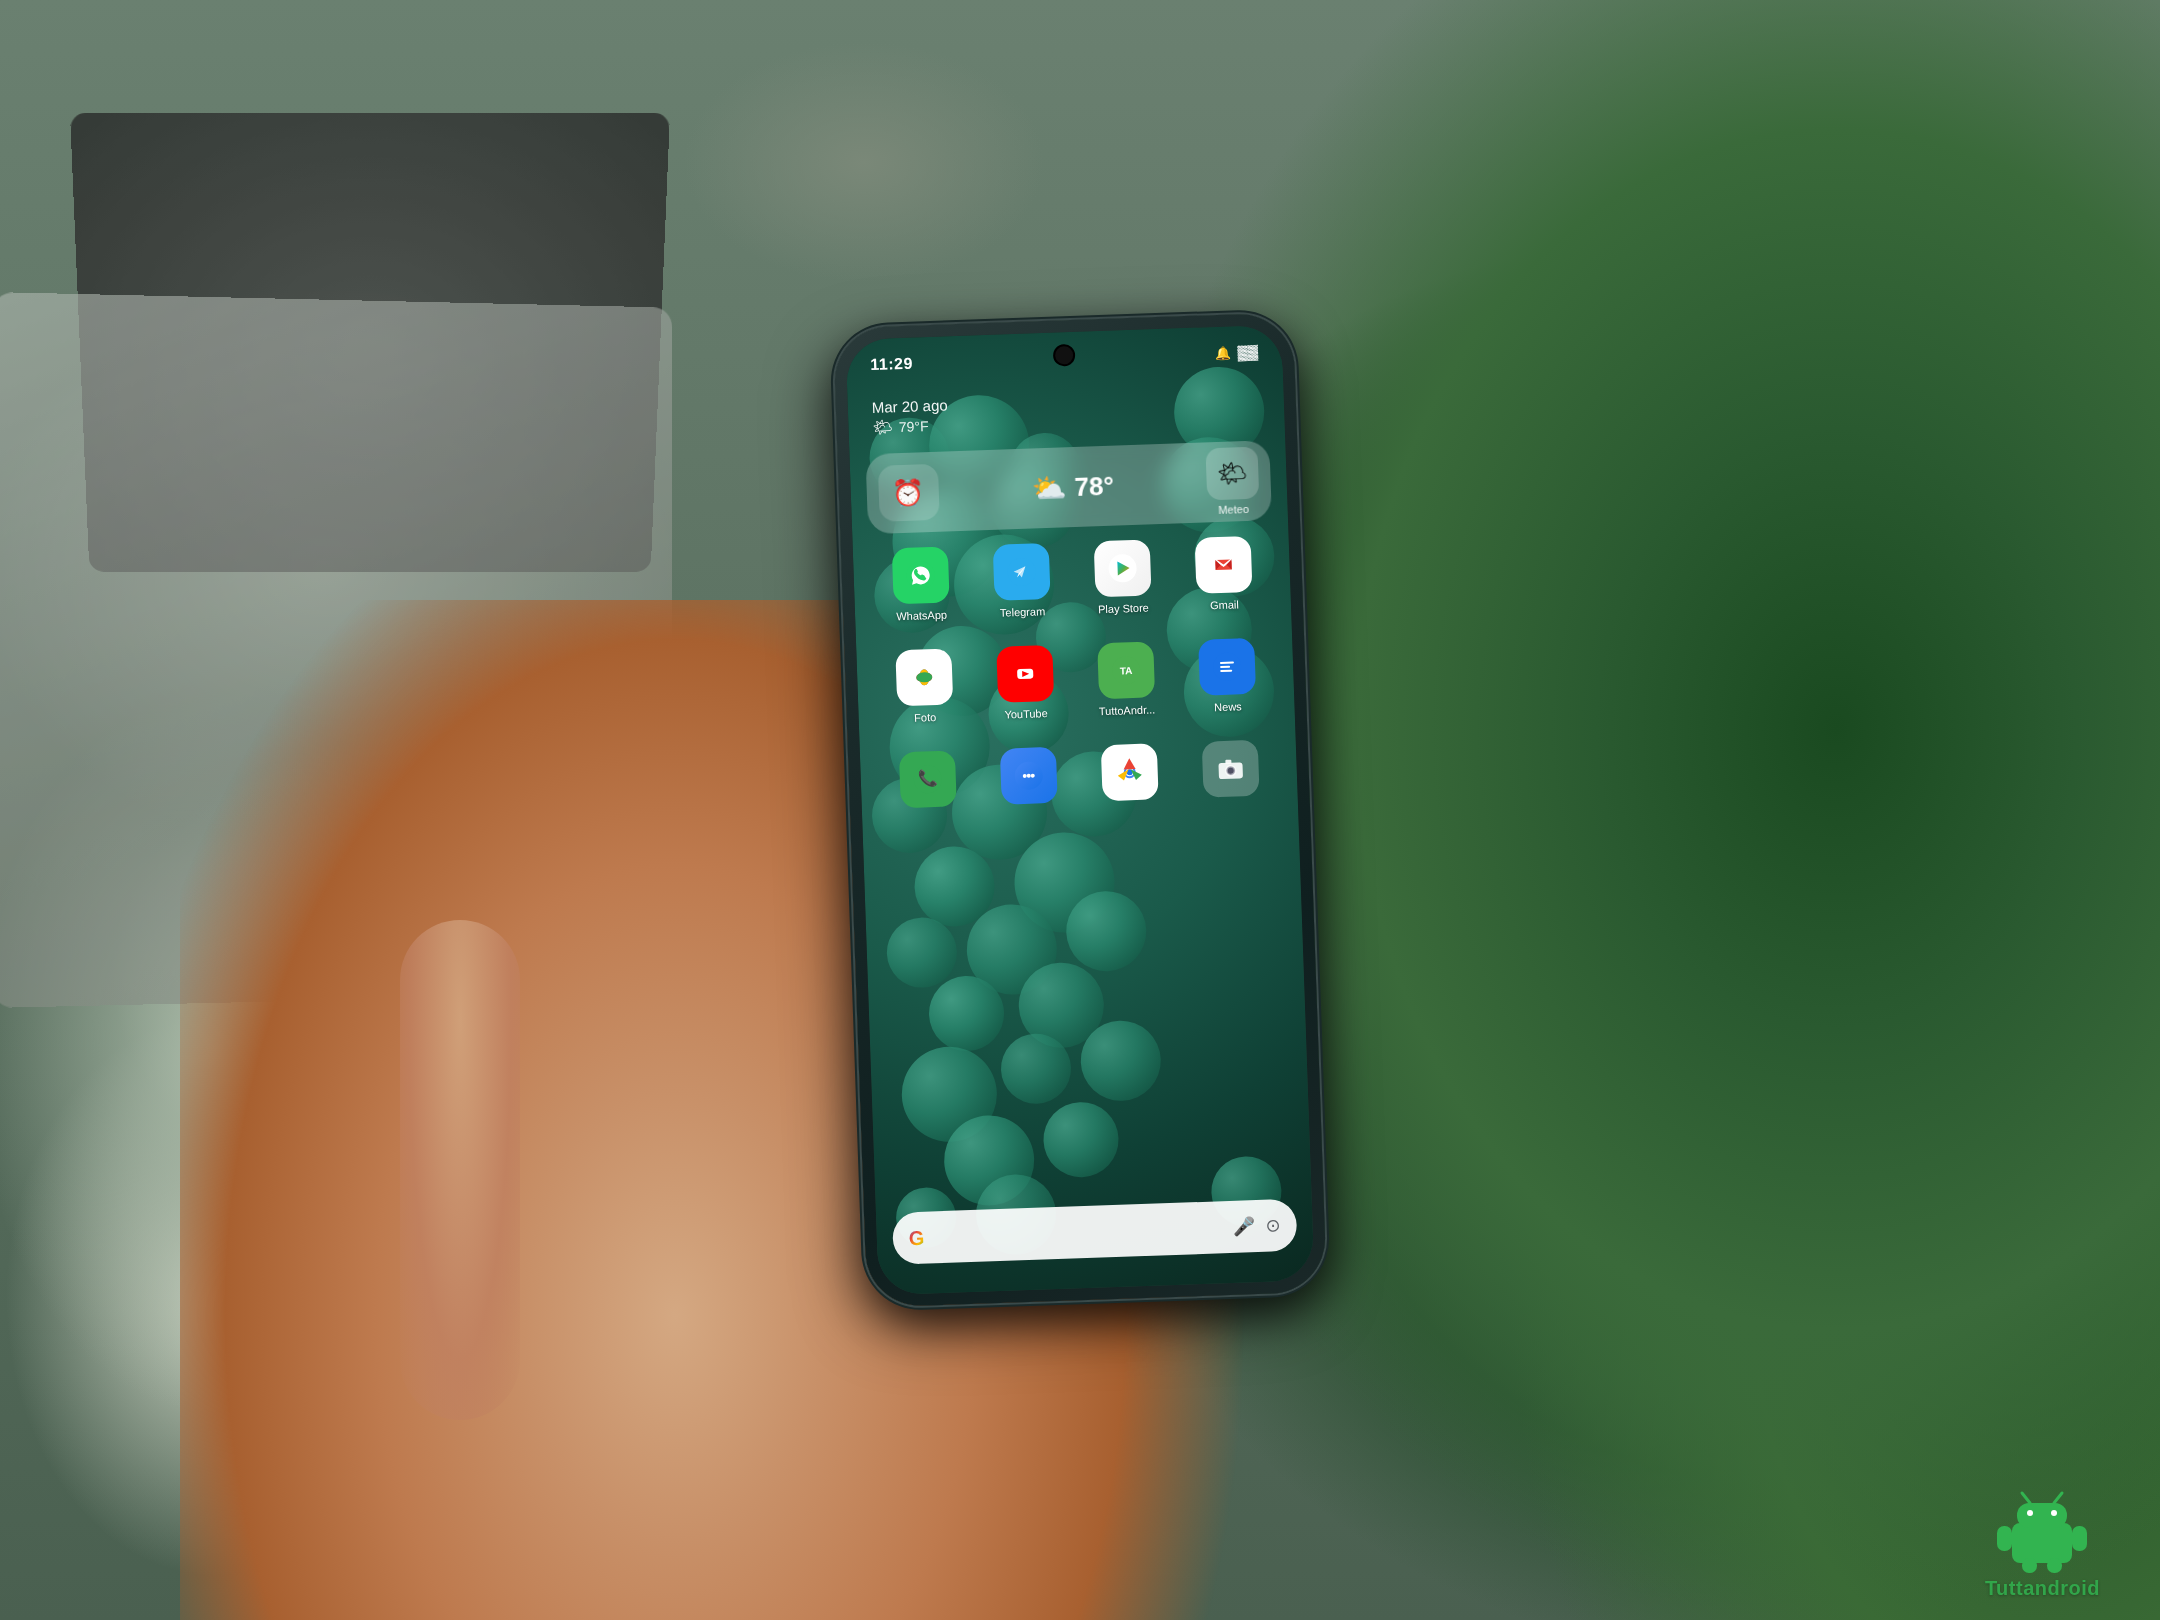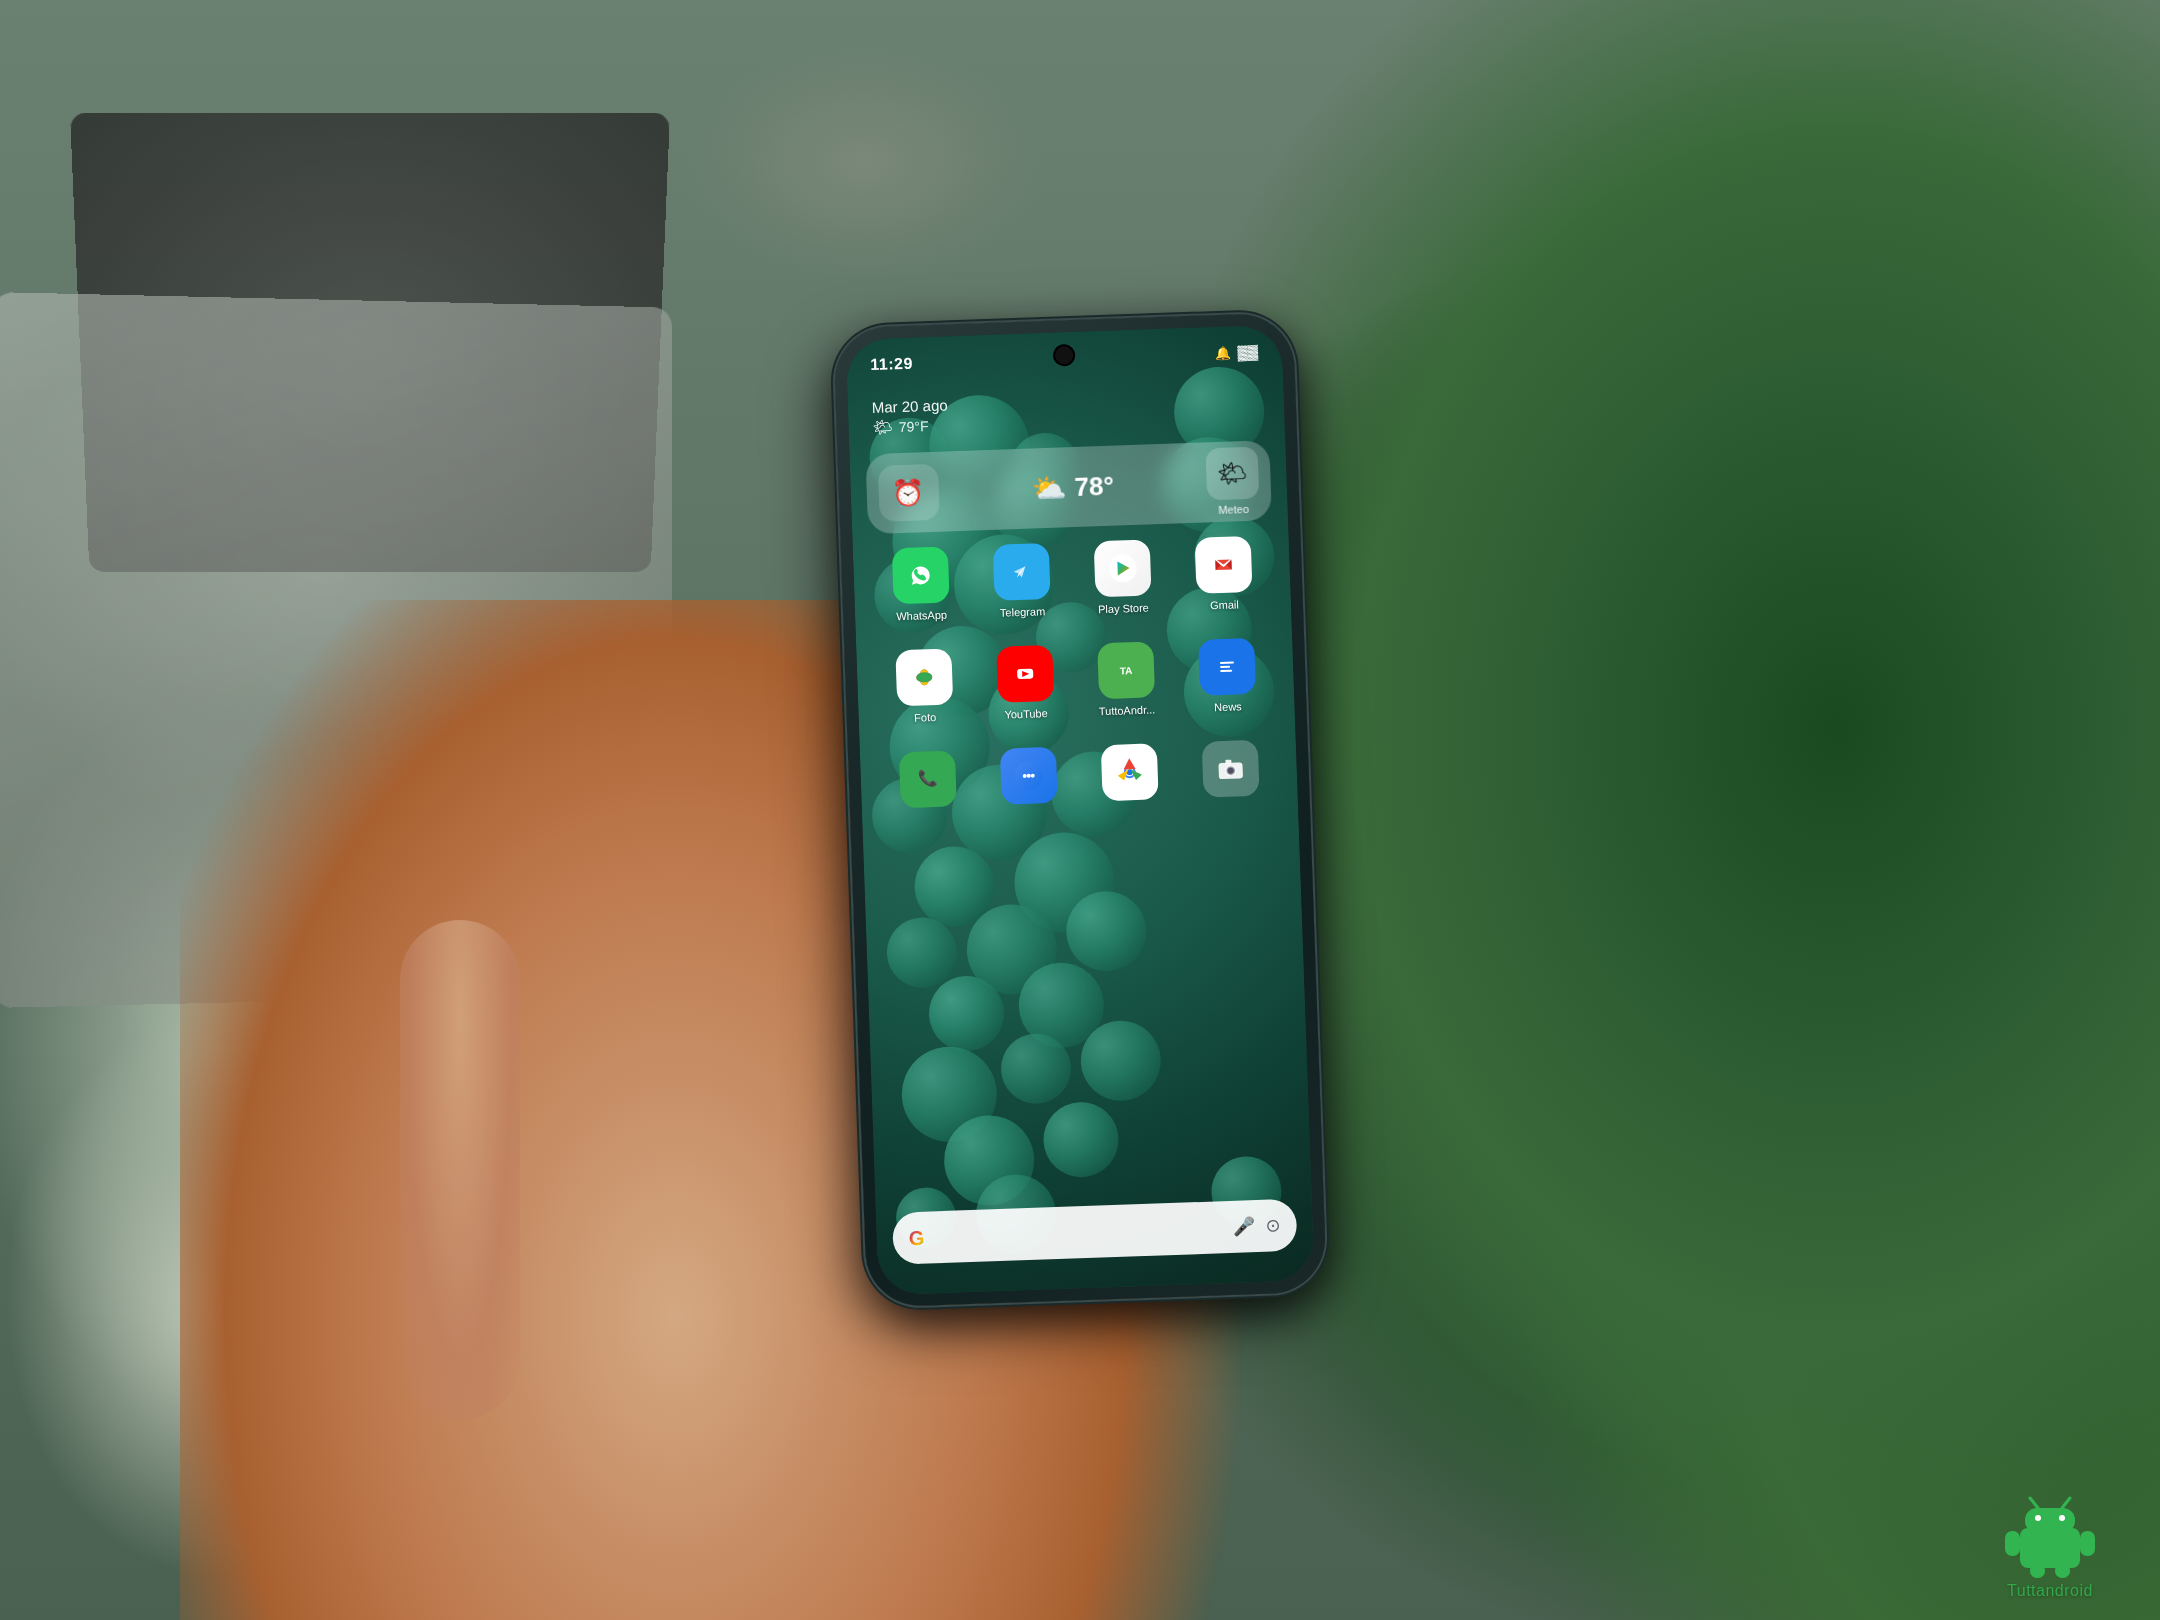--- a/index.html
+++ b/index.html
@@ -306,22 +306,22 @@
       z-index: 100;
     }
 
     .android-logo {
       width: 100px;
       height: 90px;
     }
 
     .watermark-text {
       color: rgba(50,180,80,0.85);
-      font-size: 16px;
-      font-weight: 400;
+      font-size: 20px;
+      font-weight: 700;
       letter-spacing: 0.5px;
       text-shadow: 0 1px 3px rgba(0,0,0,0.3);
     }
 
   </style>
 </head>
 <body>
 
 <div class="scene"></div>
 

